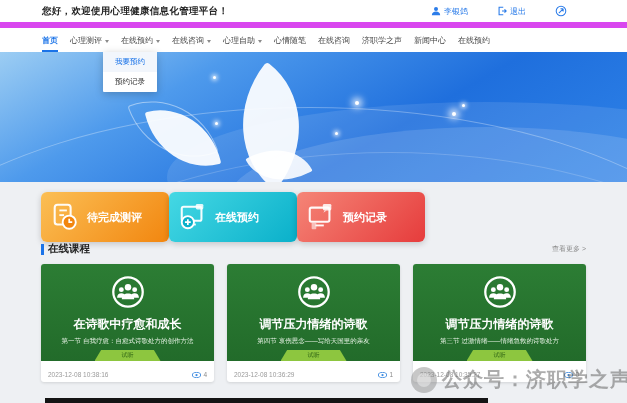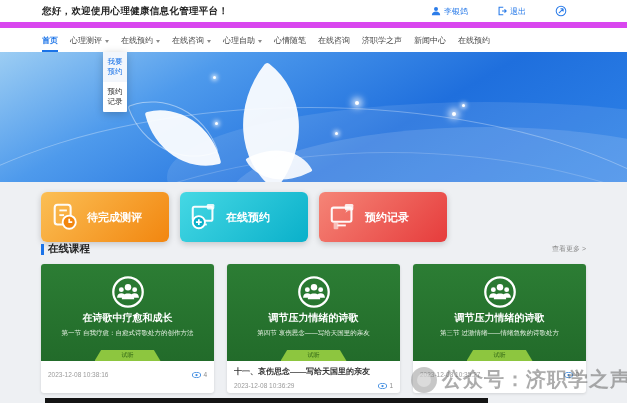--- a/index.html
+++ b/index.html
@@ -18,21 +18,21 @@
   .top-link svg { display:block; }
   
   .navbar { height:24px; background:#fff; display:flex; align-items:flex-end;
     padding:0 0 0 42px; gap:12px; }
   .nav-item { font-size:8px; color:#454545; padding-bottom:6px; display:flex;
     align-items:center; gap:2px; cursor:pointer; position:relative; }
   .nav-item.active { color:#1a73e8; border-bottom:2px solid #1a73e8; padding-bottom:4px; font-weight:bold;margin-top:32px; }
   .caret { width:0; height:0; border-left:2.5px solid transparent; border-right:2.5px solid transparent;
     border-top:3px solid #8a8a8a; margin-left:1px; margin-top:1px; }
   
-  .dropdown { position:absolute; left:103px; top:52px; width:24px; background:#fff;
+  .dropdown { position:absolute; left:103px; top:52px; width:54px; background:#fff;
     box-shadow:0 2px 8px rgba(0,0,0,.22); z-index:40; border-radius:1px; }
   .dd-item { font-size:7.5px; color:#333; text-align:center; padding:5px 2px; cursor:pointer; }
   .dd-item.hover { color:#1a73e8; background:#f2f6fc; }
   
   .banner { position:relative; height:130px; overflow:hidden;
     background:linear-gradient(150deg,#9ccdf3 0%,#4e9aec 28%,#1f6fdd 62%,#2f83e8 100%); }
   .leaf { position:absolute; background:rgba(255,255,255,.93); }
   .leaf1 { left:152px; top:52px; width:62px; height:68px; border-radius:4% 100% 4% 100%; transform:rotate(-14deg); }
   .leaf2 { left:228px; top:26px; width:86px; height:96px; border-radius:4% 100% 4% 100%; transform:rotate(38deg); }
   .leaf3 { left:252px; top:92px; width:54px; height:42px; border-radius:4% 100% 4% 100%; transform:rotate(-28deg); opacity:.96; }
@@ -44,42 +44,42 @@
   .wave { position:absolute; background:rgba(255,255,255,.10); border-radius:50%; }
   .wave1 { right:-180px; bottom:-70px; width:640px; height:150px; }
   .wave2 { right:-120px; bottom:-95px; width:520px; height:150px; background:rgba(255,255,255,.13); }
   .star { position:absolute; width:3px; height:3px; background:#fff; border-radius:50%;
     box-shadow:0 0 4px 1.5px rgba(255,255,255,.85); }
   .star.big { width:4px; height:4px; box-shadow:0 0 7px 3px rgba(255,255,255,.9); }
   
   .main { position:absolute; top:182px; left:0; width:627px; bottom:0; background:#eef0f3; }
   .content { width:545px; margin:0 auto; }
   
-  .shortcuts { display:flex; gap:11px; padding-top:10px; }
+  .shortcuts { display:flex; padding-top:10px; }
   .scard { width:128px; height:50px; border-radius:6px; display:flex; align-items:center;
     gap:7px; padding-left:9px; color:#fff; font-weight:bold; font-size:11px;
     cursor:pointer; box-shadow:0 2px 6px rgba(0,0,0,.18); }
   .sc0 { background:linear-gradient(135deg,#fbbf55 0%,#f2860f 100%); }
   .sc1 { background:linear-gradient(135deg,#6cb0f6 0%,#2a7ce8 100%); }
   .sc2 { background:linear-gradient(135deg,#45d8e4 0%,#0ab0ca 100%); }
   .sc3 { background:linear-gradient(135deg,#f58577 0%,#e63c3c 100%); }
   .scard svg { display:block; flex:none; }
   
   .section-head { display:flex; justify-content:space-between; align-items:center; }
   .section-title { display:flex; align-items:center; gap:4px; font-size:10.5px; font-weight:bold; color:#222; }
   .section-bar { width:3px; height:11px; background:#1a73e8; }
   .more-link { font-size:7px; color:#8b8b8b; cursor:pointer; }
   
   .courses { display:flex; gap:13px; margin-top:8px; }
   .course { width:173px; background:#fff; border-radius:3px; overflow:hidden;
     box-shadow:0 1px 3px rgba(0,0,0,.12); cursor:pointer; }
   .thumb { height:97px; background:linear-gradient(180deg,#2c7d34 0%,#226b2a 100%);
     position:relative; display:flex; flex-direction:column; align-items:center; padding-top:9px; }
   .thumb svg { display:block; }
-  .cover-title { color:#fff; font-size:10px; font-weight:bold; }
+  .cover-title { color:#fff; font-size:12px; font-weight:bold; margin-top:5px; }
   .cover-sub { color:#e8f3e6; font-size:6.5px; margin-top:4px; }
   .badge { position:absolute; bottom:0; left:50%; transform:translateX(-50%);
     width:66px; height:11px; background:#8dc63f;
     clip-path:polygon(10% 0,90% 0,100% 100%,0 100%);
     color:#2a5e12; font-size:6px; text-align:center; line-height:11px; }
   .cfooter { padding:5px 7px 4px 7px; }
   .ctitle { font-size:8px; font-weight:bold; color:#333; white-space:nowrap; overflow:hidden; text-overflow:ellipsis; }
   .cmeta { display:flex; justify-content:space-between; align-items:center; margin-top:5px; }
   .cdate { font-size:6.5px; color:#9a9a9a; }
   .cviews { display:flex; align-items:center; gap:2px; font-size:6.5px; color:#8a8a8a; }
@@ -266,21 +266,20 @@
             <circle cx="27" cy="17.5" r="2.6" fill="#fff"></circle>
               <path d="M22.5 26c0-3 2-4.6 4.5-4.6s4.5 1.6 4.5 4.6z" fill="#fff"></path>
             <circle cx="20" cy="15" r="3.4" fill="#fff"></circle>
               <path d="M13.5 27.5c0-4 3-6 6.5-6s6.5 2 6.5 6z" fill="#fff"></path>
           </svg>
           <div class="cover-title">调节压力情绪的诗歌</div>
           <div class="cover-sub">第四节 哀伤思念——写给天国里的亲友</div>
           <div class="badge">试听</div>
         </div>
         <div class="cfooter">
-          <div class="ctitle">十一、哀伤思念——写给天国里的亲友</div>
           <div class="cmeta">
             <span class="cdate">2023-12-08 10:36:29</span>
             <span class="cviews">
               <svg width="9" height="6" viewBox="0 0 12 8">
                   <ellipse cx="6" cy="4" rx="5.5" ry="3.5" fill="none" stroke="#3c8ae0" stroke-width="1.2"></ellipse>
                   <circle cx="6" cy="4" r="1.5" fill="#3c8ae0"></circle>
                 </svg>
               <span>1</span>
             </span>
           </div>

